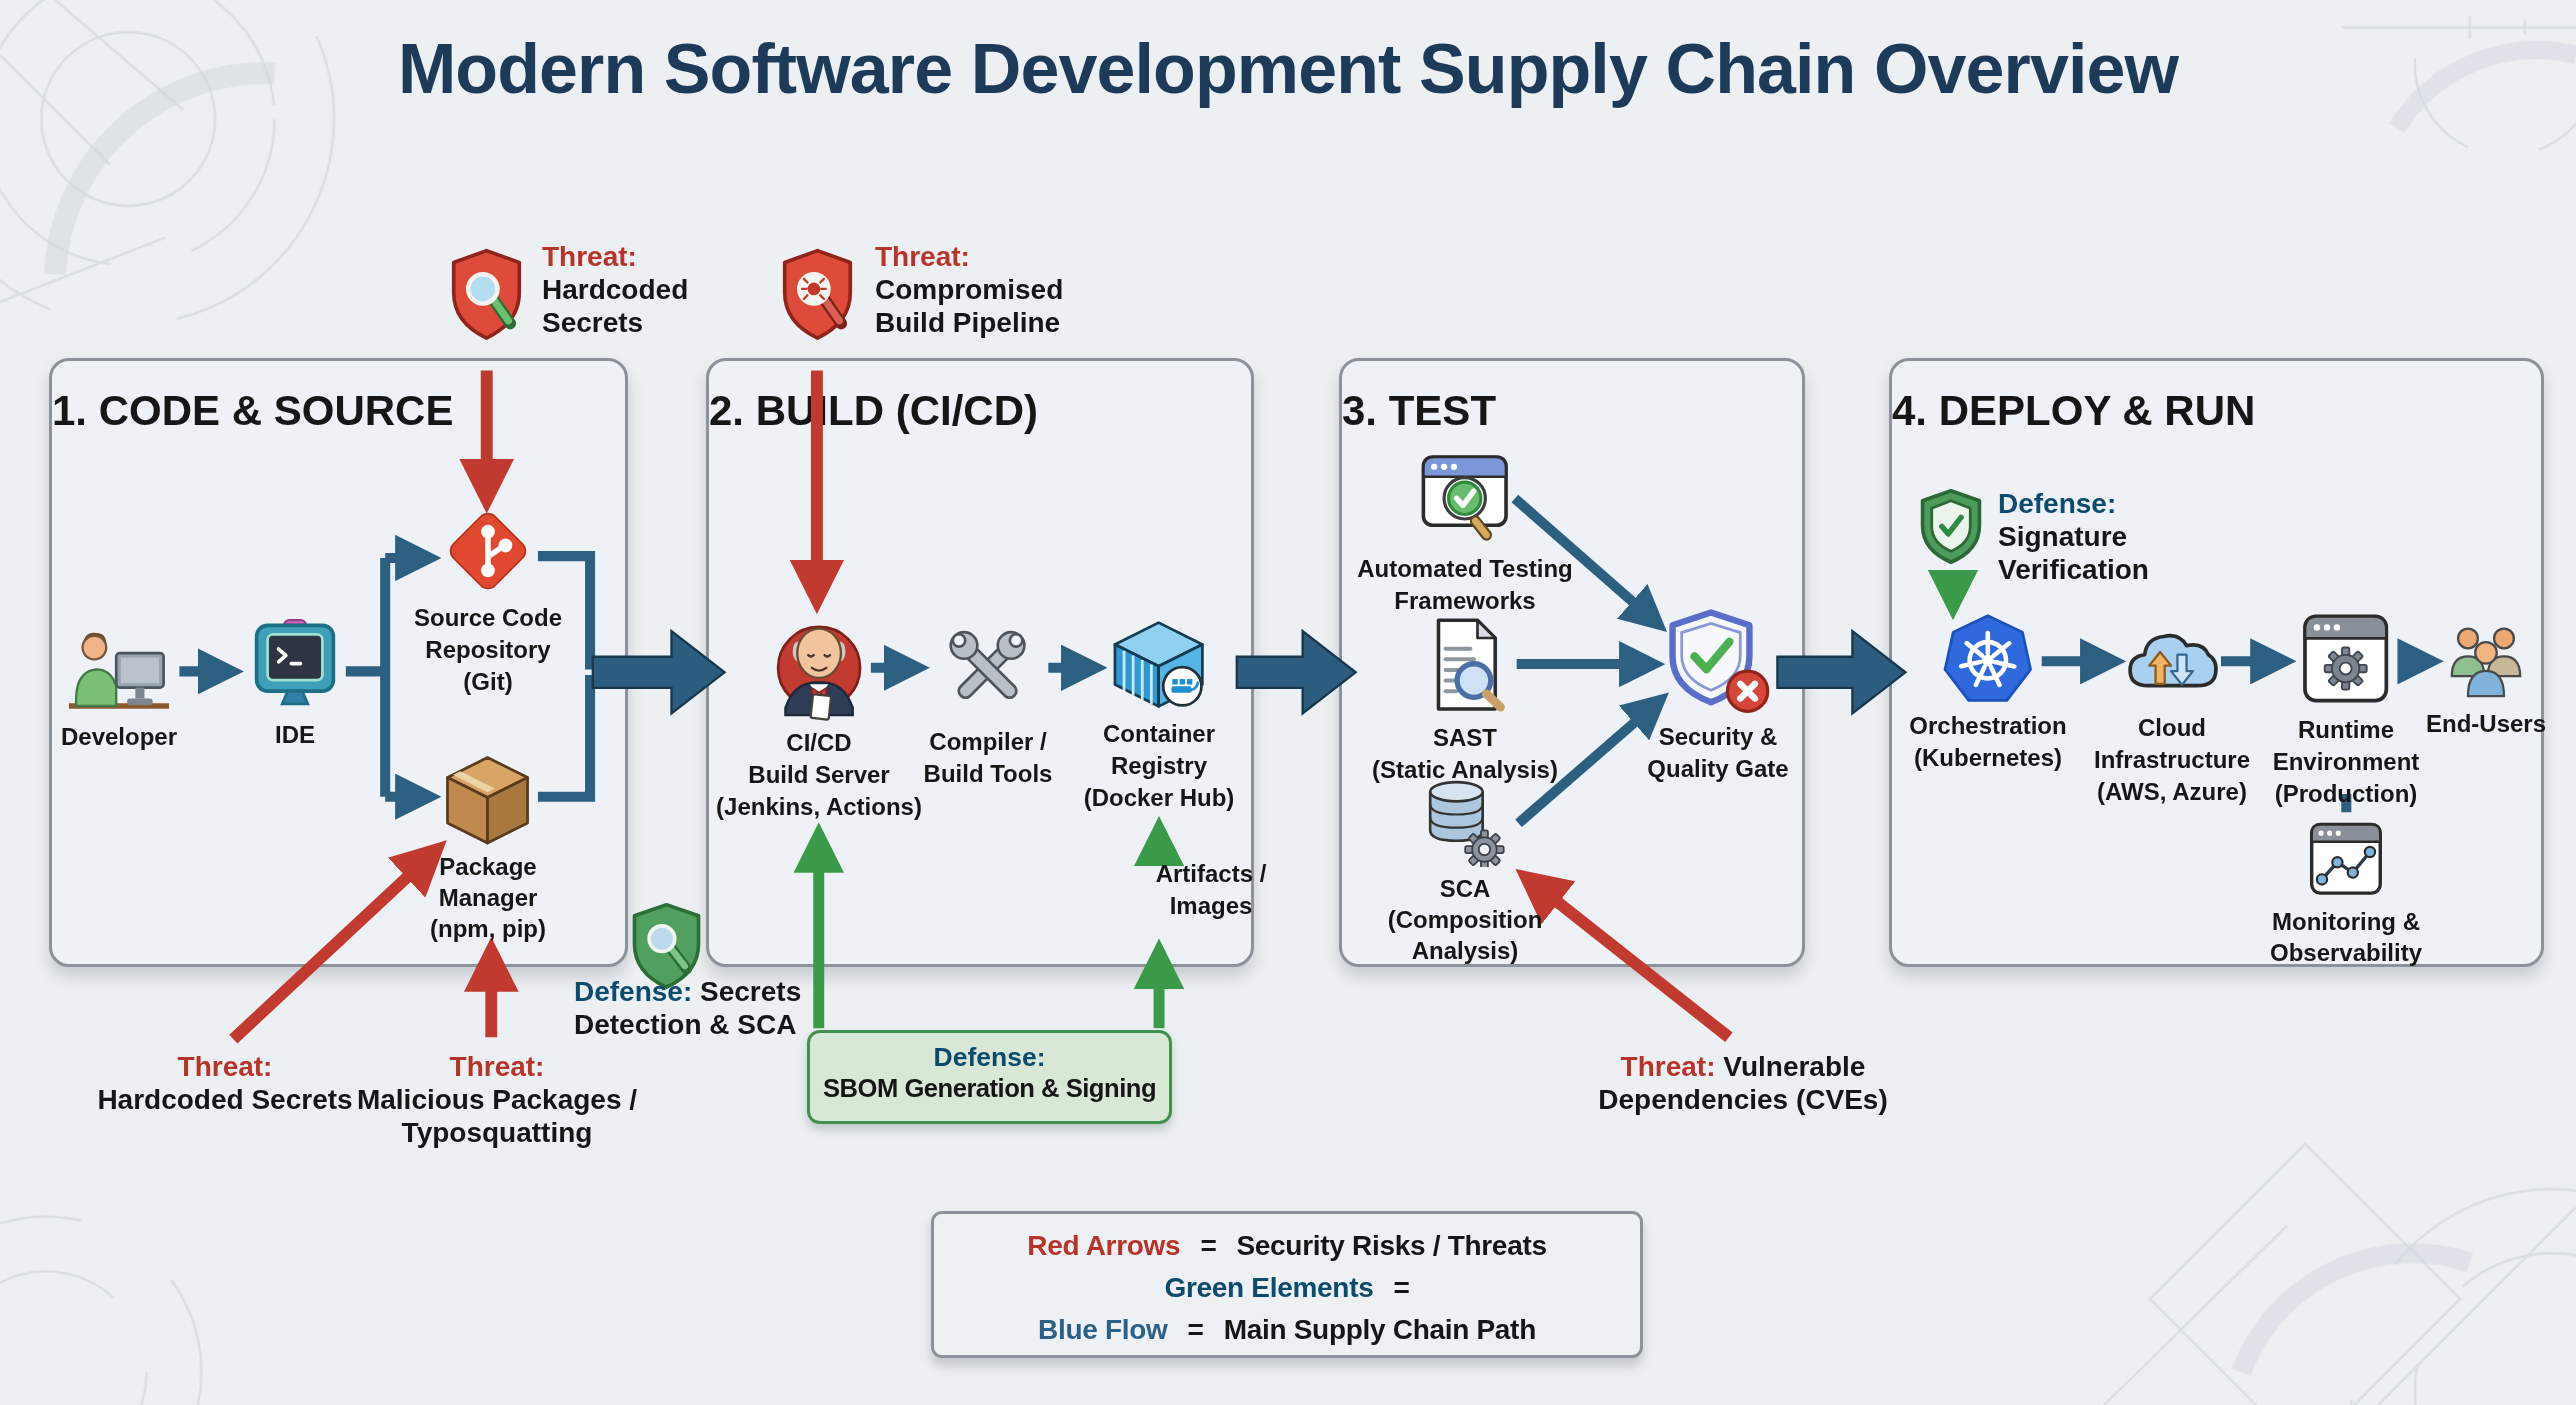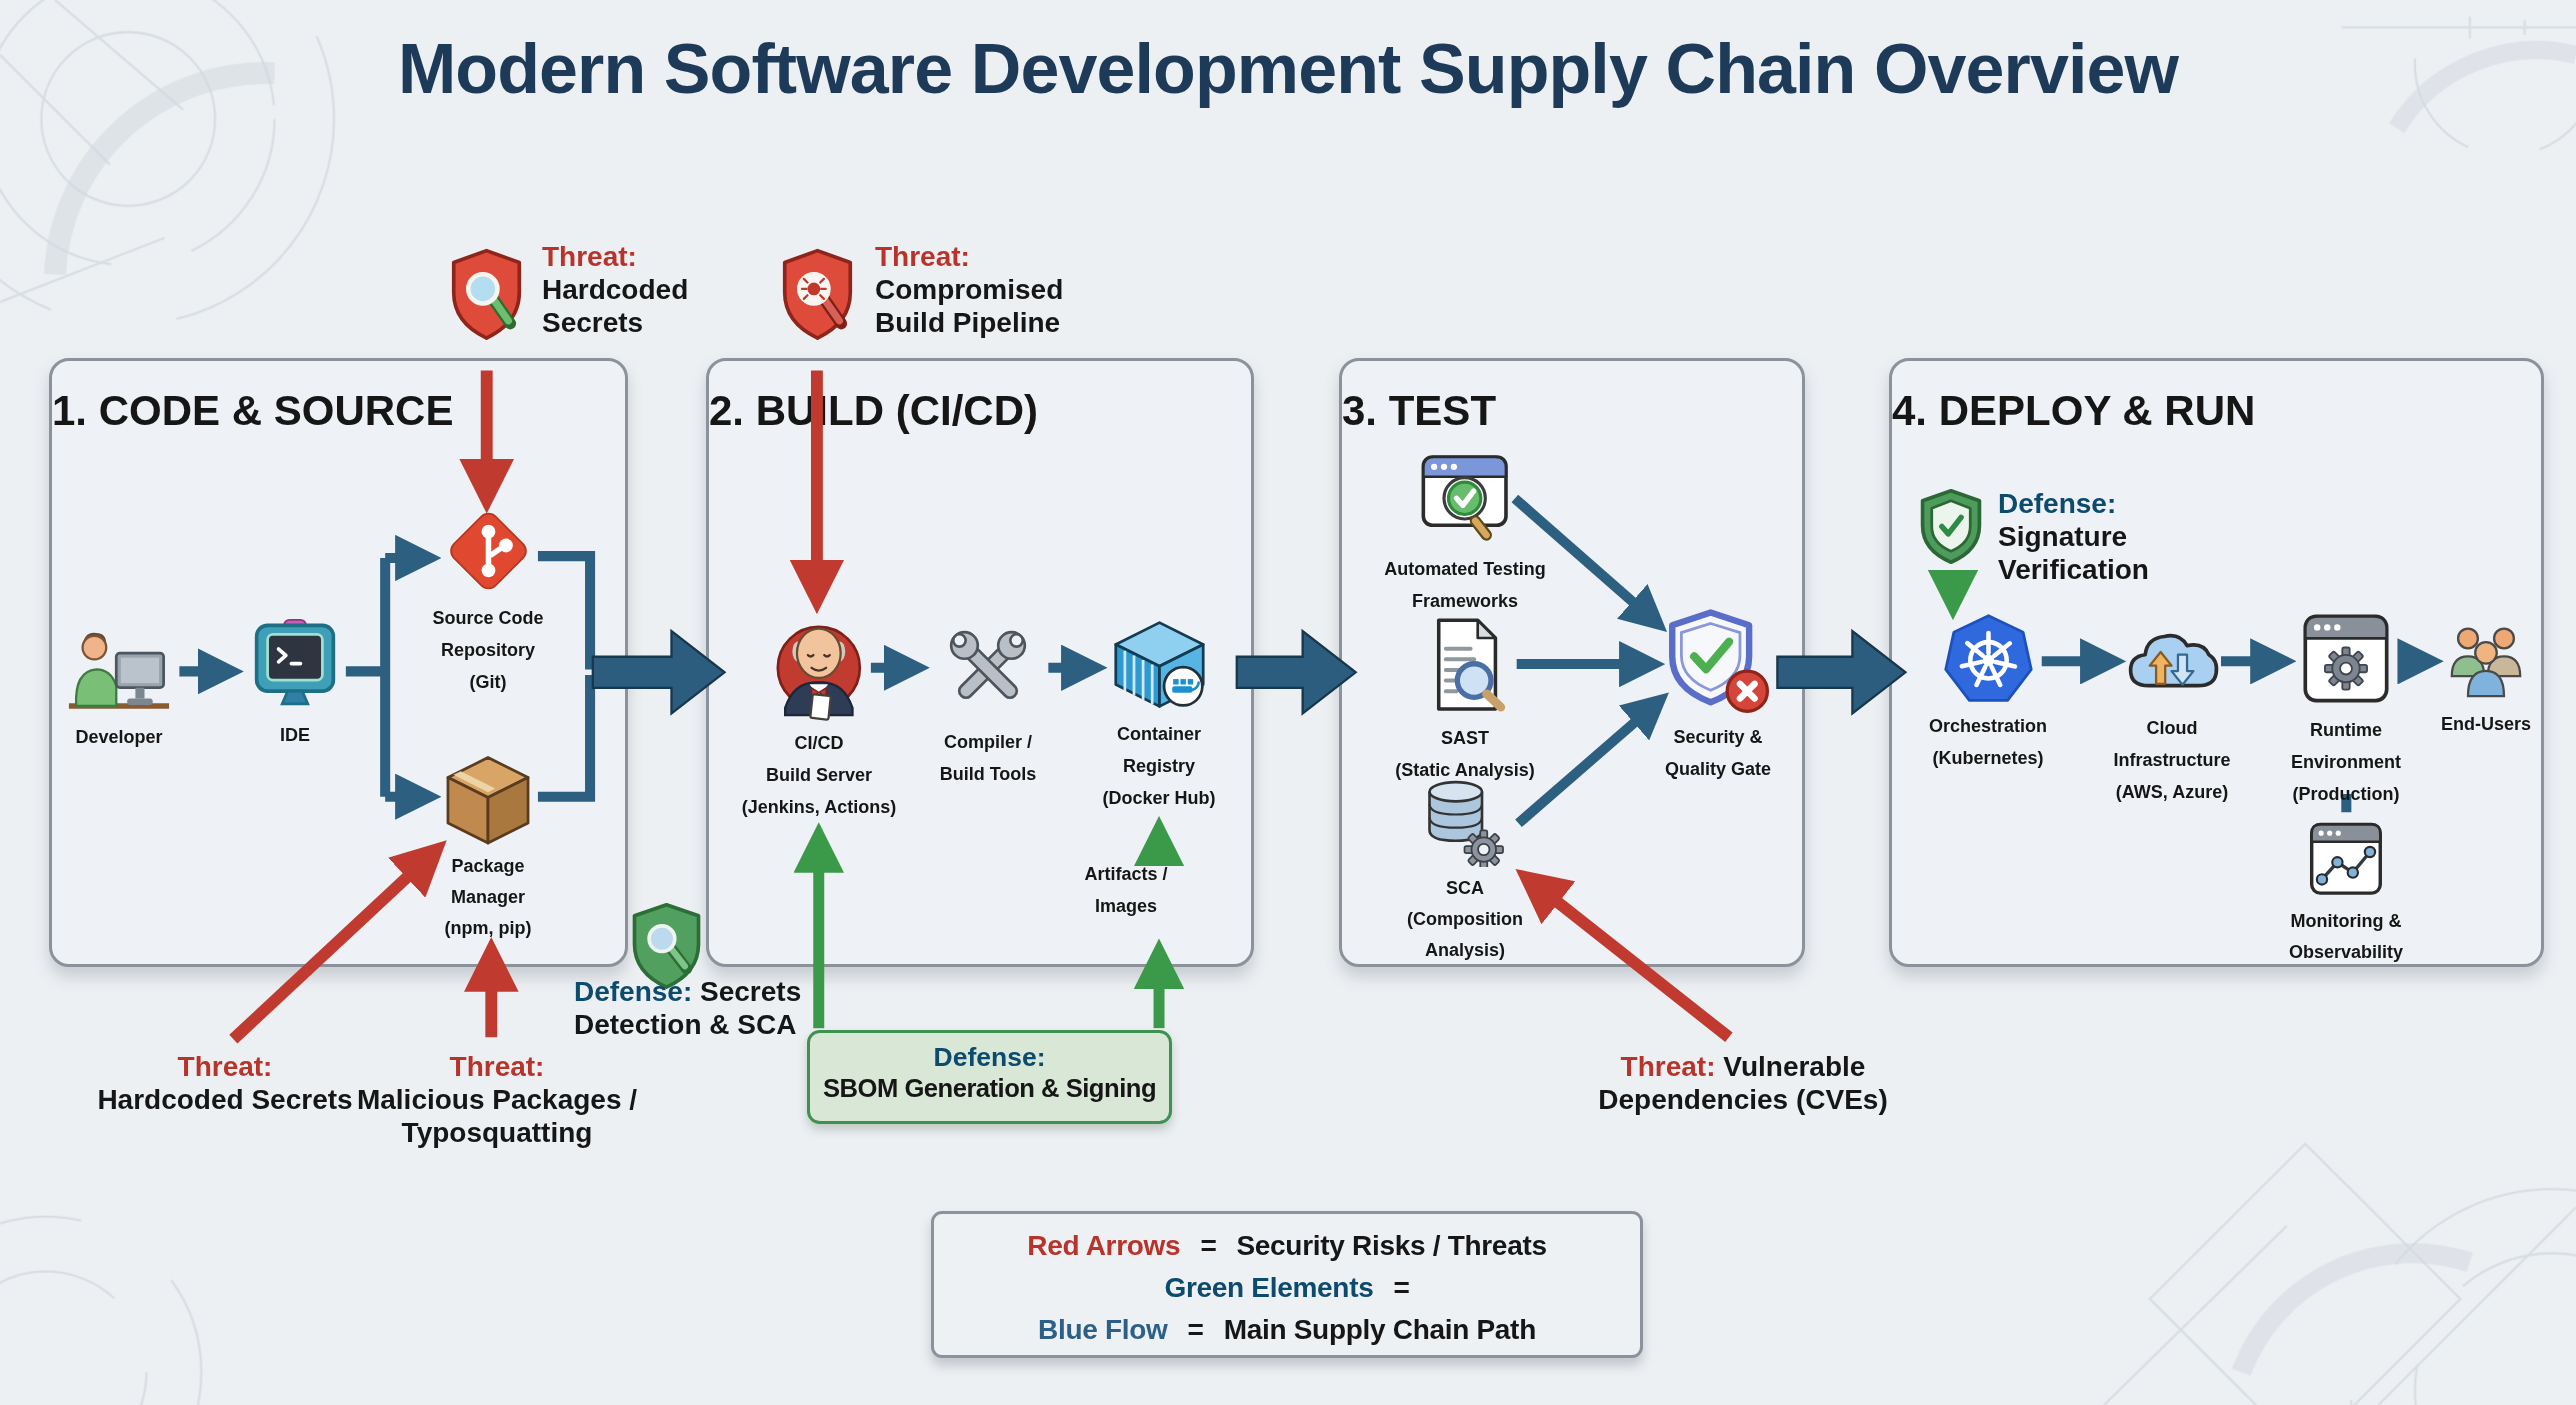--- a/index.html
+++ b/index.html
@@ -5,21 +5,21 @@
   html,body{margin:0;padding:0}
   body{width:2576px;height:1405px;position:relative;background:#edf0f3;font-family:"Liberation Sans",sans-serif;overflow:hidden}
   svg{display:block}
   #bg-deco{position:absolute;left:0;top:0;z-index:0}
   #page-title{position:absolute;left:0;right:0;top:29px;text-align:center;font-size:70px;font-weight:700;color:#1e3a59;letter-spacing:-0.9px;z-index:3}
   .stage{position:absolute;top:358px;height:603px;border:3.7px solid #8b929b;border-radius:20px;background:#eef1f5;box-shadow:0 9.1px 14.6px rgba(70,80,95,.22);z-index:1}
   .stage-title{position:absolute;top:25.6px;left:0;right:0;font-size:42px;font-weight:700;color:#161616;white-space:nowrap}
   #arrow-layer{position:absolute;left:0;top:0;z-index:2}
   .node{position:absolute;transform:translateX(-50%);text-align:center;z-index:3}
   .node svg{margin:0 auto}
-  .nl{font-size:18px;font-weight:700;color:#161616;line-height:32px;margin-top:5.5px;white-space:nowrap}
+  .nl{font-size:24px;font-weight:700;color:#161616;line-height:32px;margin-top:5.5px;white-space:nowrap}
   .nl.tight{line-height:31px}
   .ann{position:absolute;font-size:28px;font-weight:700;line-height:33px;color:#161616;white-space:nowrap;z-index:3}
   .ann.center{transform:translateX(-50%);text-align:center}
   .icon-abs{position:absolute;z-index:3}
   .red{color:#b8342b}
   .green{color:#0c4a6e}
   .blue{color:#2d6086}
   #sbom-box{position:absolute;left:807px;top:1030px;width:359px;height:88px;background:#d9e8d6;border:3.7px solid #3f9150;border-radius:12.8px;text-align:center;box-shadow:0 5.5px 9.1px rgba(60,90,60,.25);z-index:3}
   #sbom-box .l1{font-size:26.5px;font-weight:700;margin-top:9.1px;line-height:31px}
   #sbom-box .l2{font-size:25.6px;font-weight:700;color:#161616;line-height:31px;letter-spacing:-0.5px}
@@ -234,21 +234,21 @@
       <rect x="87" y="68" width="6" height="6" fill="#1d90d0"></rect>
     <path d="M92,80 Q98,78 99,72" fill="none" stroke="#1d90d0" stroke-width="3" stroke-linecap="round"></path>
   </svg>
   <div class="nl">
     <div>Container</div>
     <div>Registry</div>
     <div>(Docker Hub)</div>
   </div>
 </div>
 
-<div class="node" style="left:1126px;top:858px">
+<div class="node" style="left:1211px;top:858px">
   <div class="nl" style="margin-top:0">
     <div>Artifacts /</div>
     <div>Images</div>
   </div>
 </div>
 
 <div class="node" style="left:1465px;top:446px">
   <svg width="97" height="101" viewBox="0 0 108 112">
     <rect x="8" y="12" width="92" height="76" rx="10" fill="#fff" stroke="#2b2b2b" stroke-width="4"></rect>
     <path d="M8,34 V24 Q8,12 20,12 H88 Q100,12 100,24 V34 Z" fill="#7b97d9" stroke="#2b2b2b" stroke-width="3"></path>

